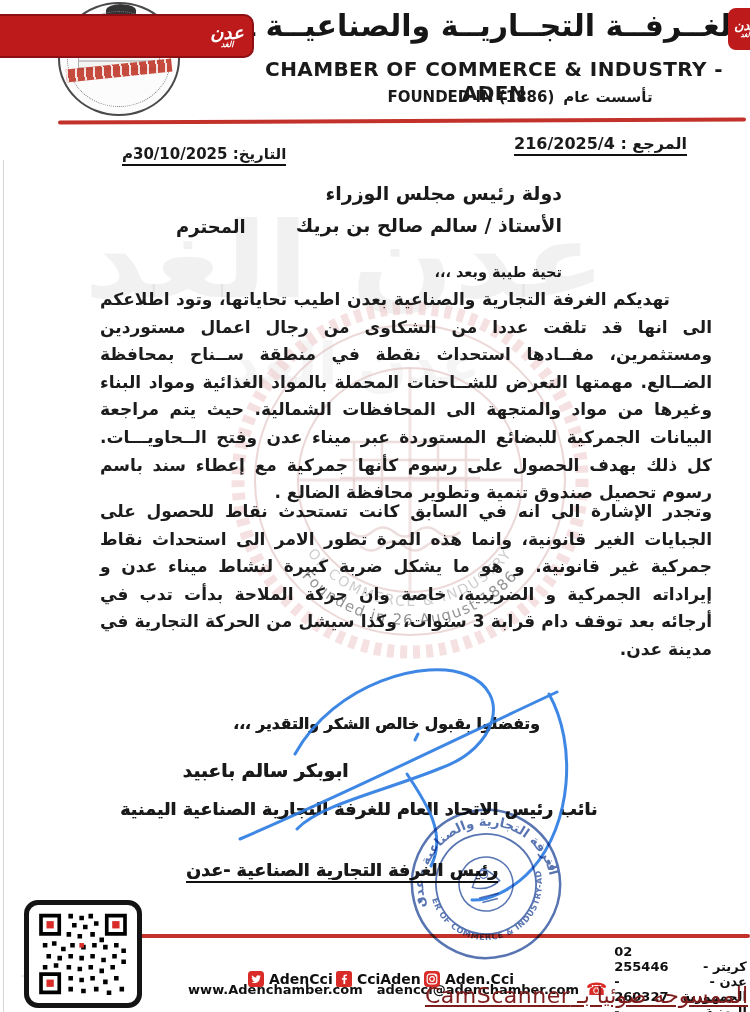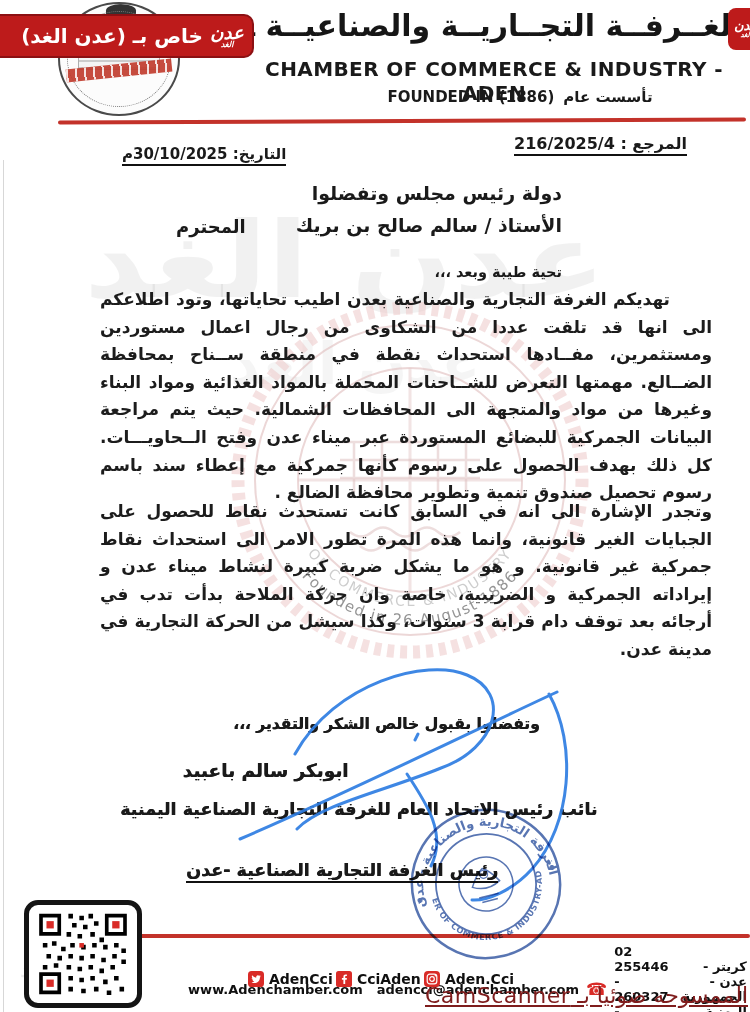--- a/index.html
+++ b/index.html
@@ -149,34 +149,33 @@
     <div class="seal-inner"></div>
     <div class="seal-bldg"></div>
     <div class="seal-band"></div>
   </div>
 
   <div class="abs ribbon">
     <span class="ribbon-logo">
       <span class="l1">عدن</span>
       <span class="l2">الغد</span>
     </span>
-    <span class="ribbon-text">خاص بـ (عدن الغد)</span>
   </div>
 
   <div class="abs corner-badge">
     <span class="l1">عدن</span>
     <span class="l2">الغد</span>
   </div>
 
   <div class="abs rule-red rule-top"></div>
 
   <div class="abs ref nw"><span class="ul">المرجع : 216/2025/4</span></div>
   <div class="abs date nw"><span class="ul">التاريخ: 30/10/2025م</span></div>
 
-  <div class="abs addr1 nw">دولة رئيس مجلس وتفضلوا</div>
+  <div class="abs addr1 nw">دولة رئيس مجلس الوزراء</div>
   <div class="abs addr2 nw">الأستاذ / سالم صالح بن بريك</div>
   <div class="abs honor nw">المحترم</div>
   <div class="abs greet nw">تحية طيبة وبعد ،،،</div>
 
   <div class="abs para p1">تهديكم الغرفة التجارية والصناعية بعدن اطيب تحاياتها، وتود اطلاعكم الى انها قد تلقت عددا من الشكاوى من رجال اعمال مستوردين ومستثمرين، مفــادها استحداث نقطة في منطقة ســناح بمحافظة الضــالع. مهمتها التعرض للشــاحنات المحملة بالمواد الغذائية ومواد البناء وغيرها من مواد والمتجهة الى المحافظات الشمالية. حيث يتم مراجعة البيانات الجمركية للبضائع المستوردة عبر ميناء عدن وفتح الــحاويـــات. كل ذلك بهدف الحصول على رسوم كأنها جمركية مع إعطاء سند باسم رسوم تحصيل صندوق تنمية وتطوير محافظة الضالع .</div>
   <div class="abs para p2">وتجدر الإشارة الى انه في السابق كانت تستحدث نقاط للحصول على الجبايات الغير قانونية، وانما هذه المرة تطور الامر الى استحداث نقاط جمركية غير قانونية. و هو ما يشكل ضربة كبيرة لنشاط ميناء عدن و إيراداته الجمركية و الضريبية، خاصة وان حركة الملاحة بدأت تدب في أرجائه بعد توقف دام قرابة 3 سنوات، وكذا سيشل من الحركة التجارية في مدينة عدن.</div>
 
   <div class="abs closing nw heavy">وتفضلوا بقبول خالص الشكر والتقدير ،،،</div>
 
   <div class="abs sig-name nw heavy">ابوبكر سالم باعبيد</div>

